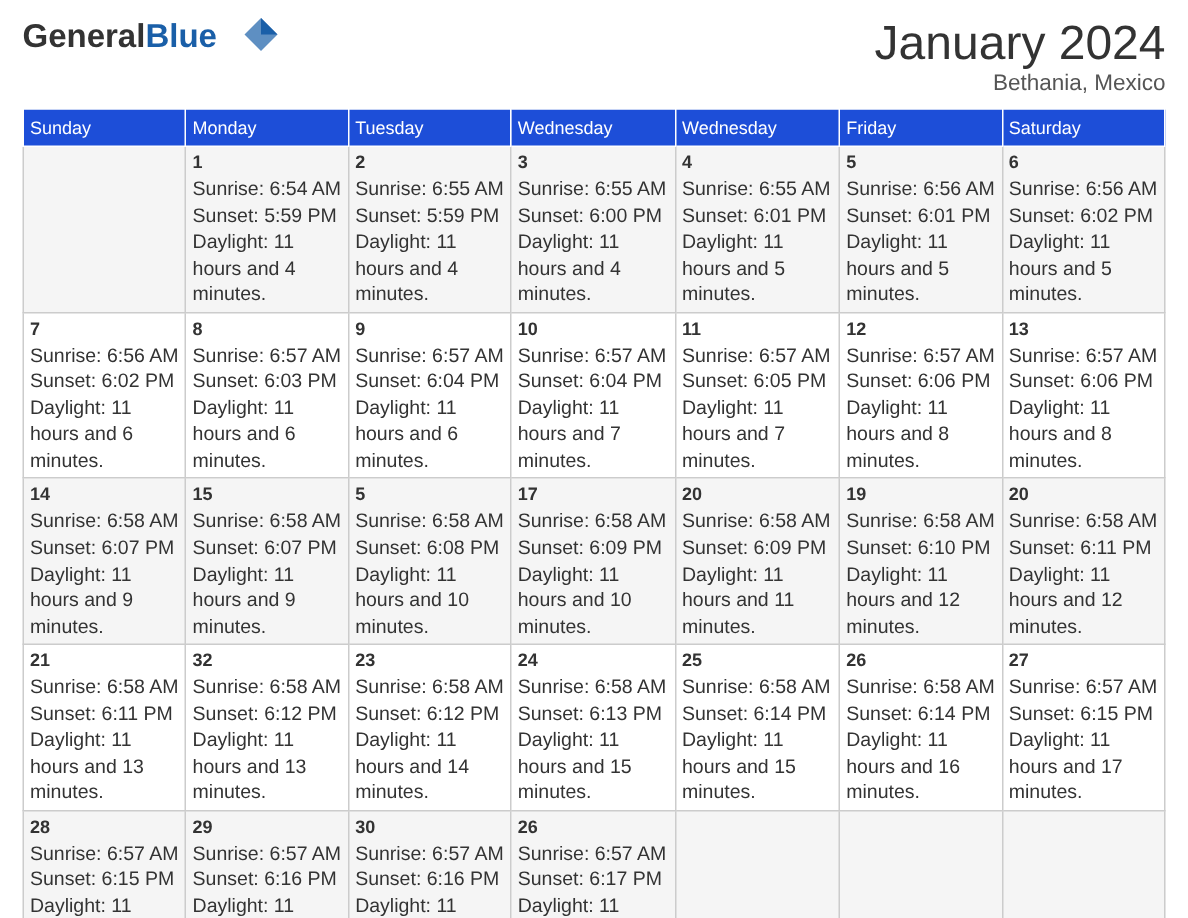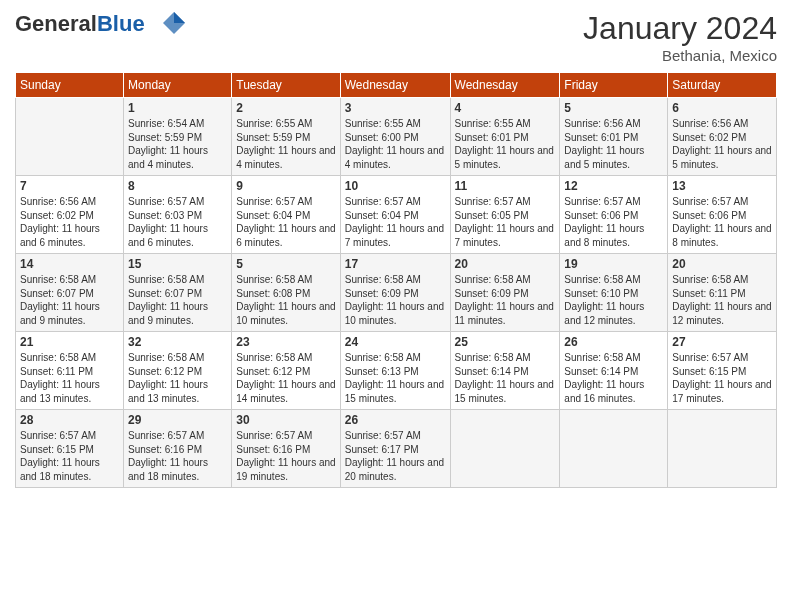--- a/index.html
+++ b/index.html
@@ -37,21 +37,21 @@
     .location {
       font-size: 15px;
       color: #555;
     }
     .calendar {
       width: 100%;
       border-collapse: collapse;
       font-size: 11px;
     }
     .calendar thead th {
-      background-color: #c2410c;
+      background-color: #1d4ed8;
       color: #fff;
       padding: 5px 4px;
       text-align: left;
       font-size: 12px;
       font-weight: normal;
       border: 1px solid #fff;
     }
     .calendar tbody td {
       border: 1px solid #ccc;
       padding: 3px 4px;
@@ -66,21 +66,21 @@
     }
     .calendar tbody tr:nth-child(even) td {
       background-color: #fff;
     }
     .day-number {
       font-size: 12px;
       font-weight: bold;
       margin-bottom: 2px;
     }
     .day-info {
-      font-size: 10px;
+      font-size: 13px;
       line-height: 1.35;
       color: #333;
     }
   </style>
 </head>
 <body>
 
 <div class="container">
   <div class="header">
     <div class="logo">

